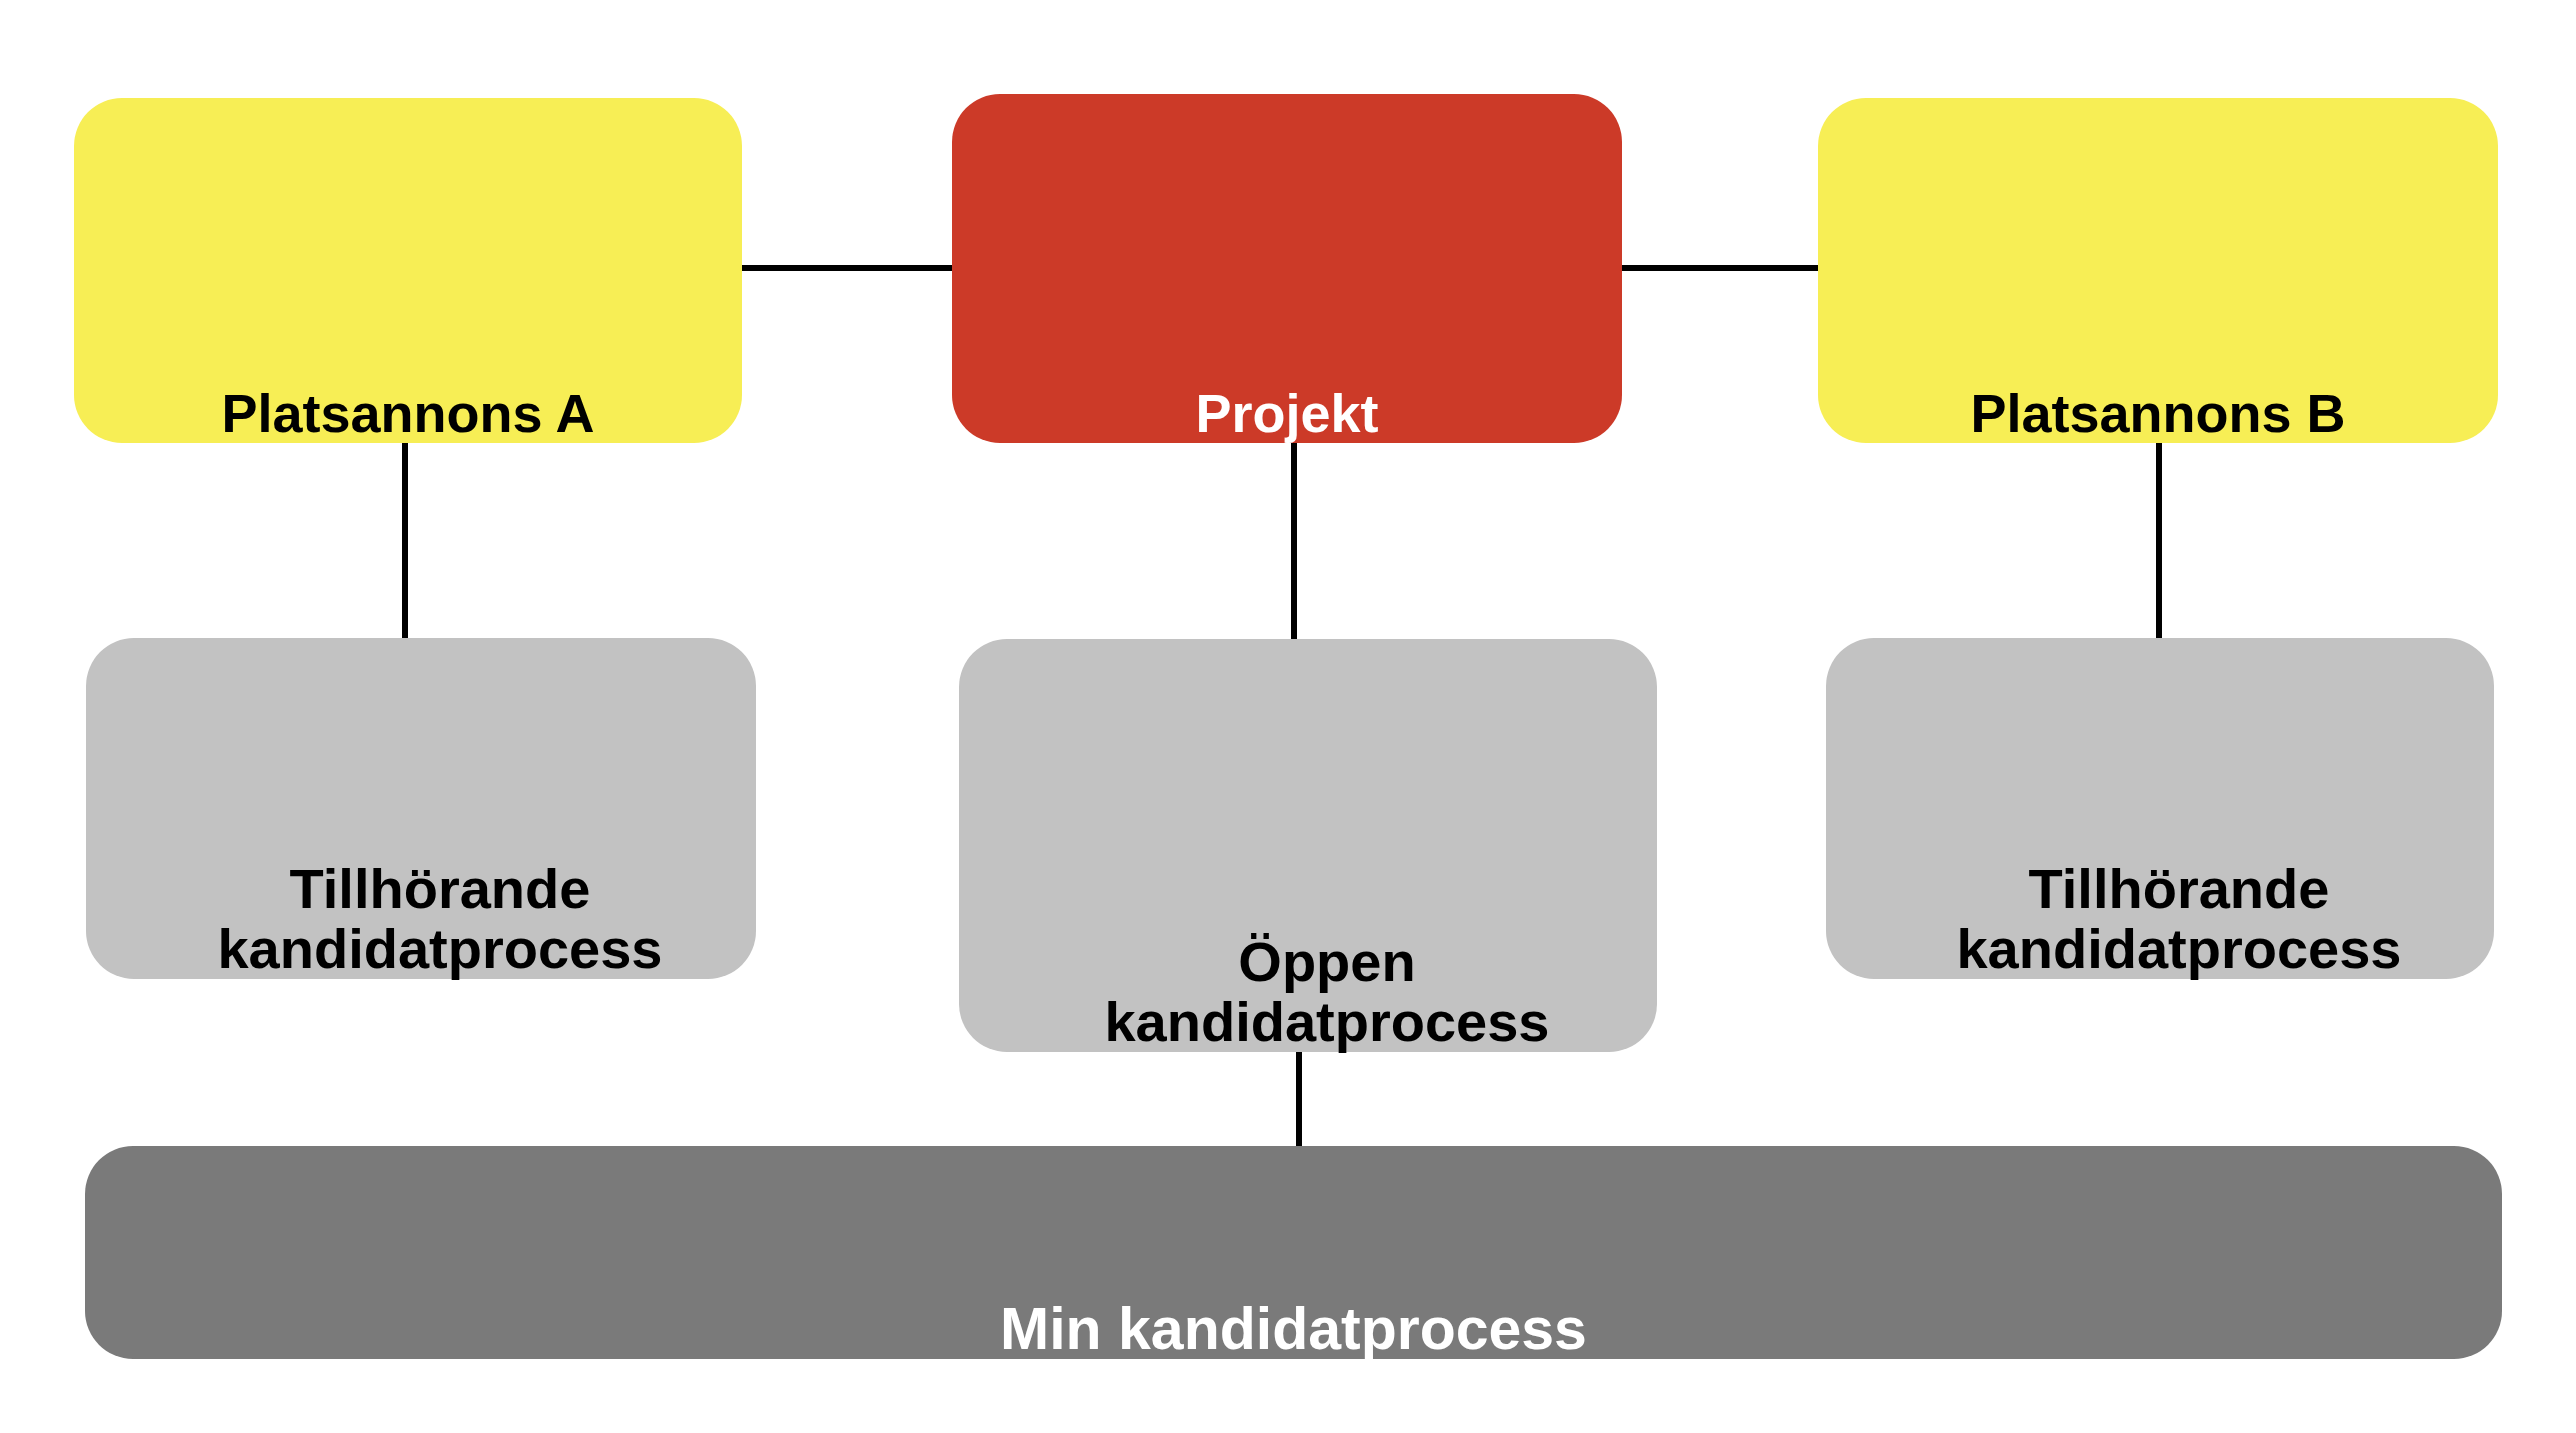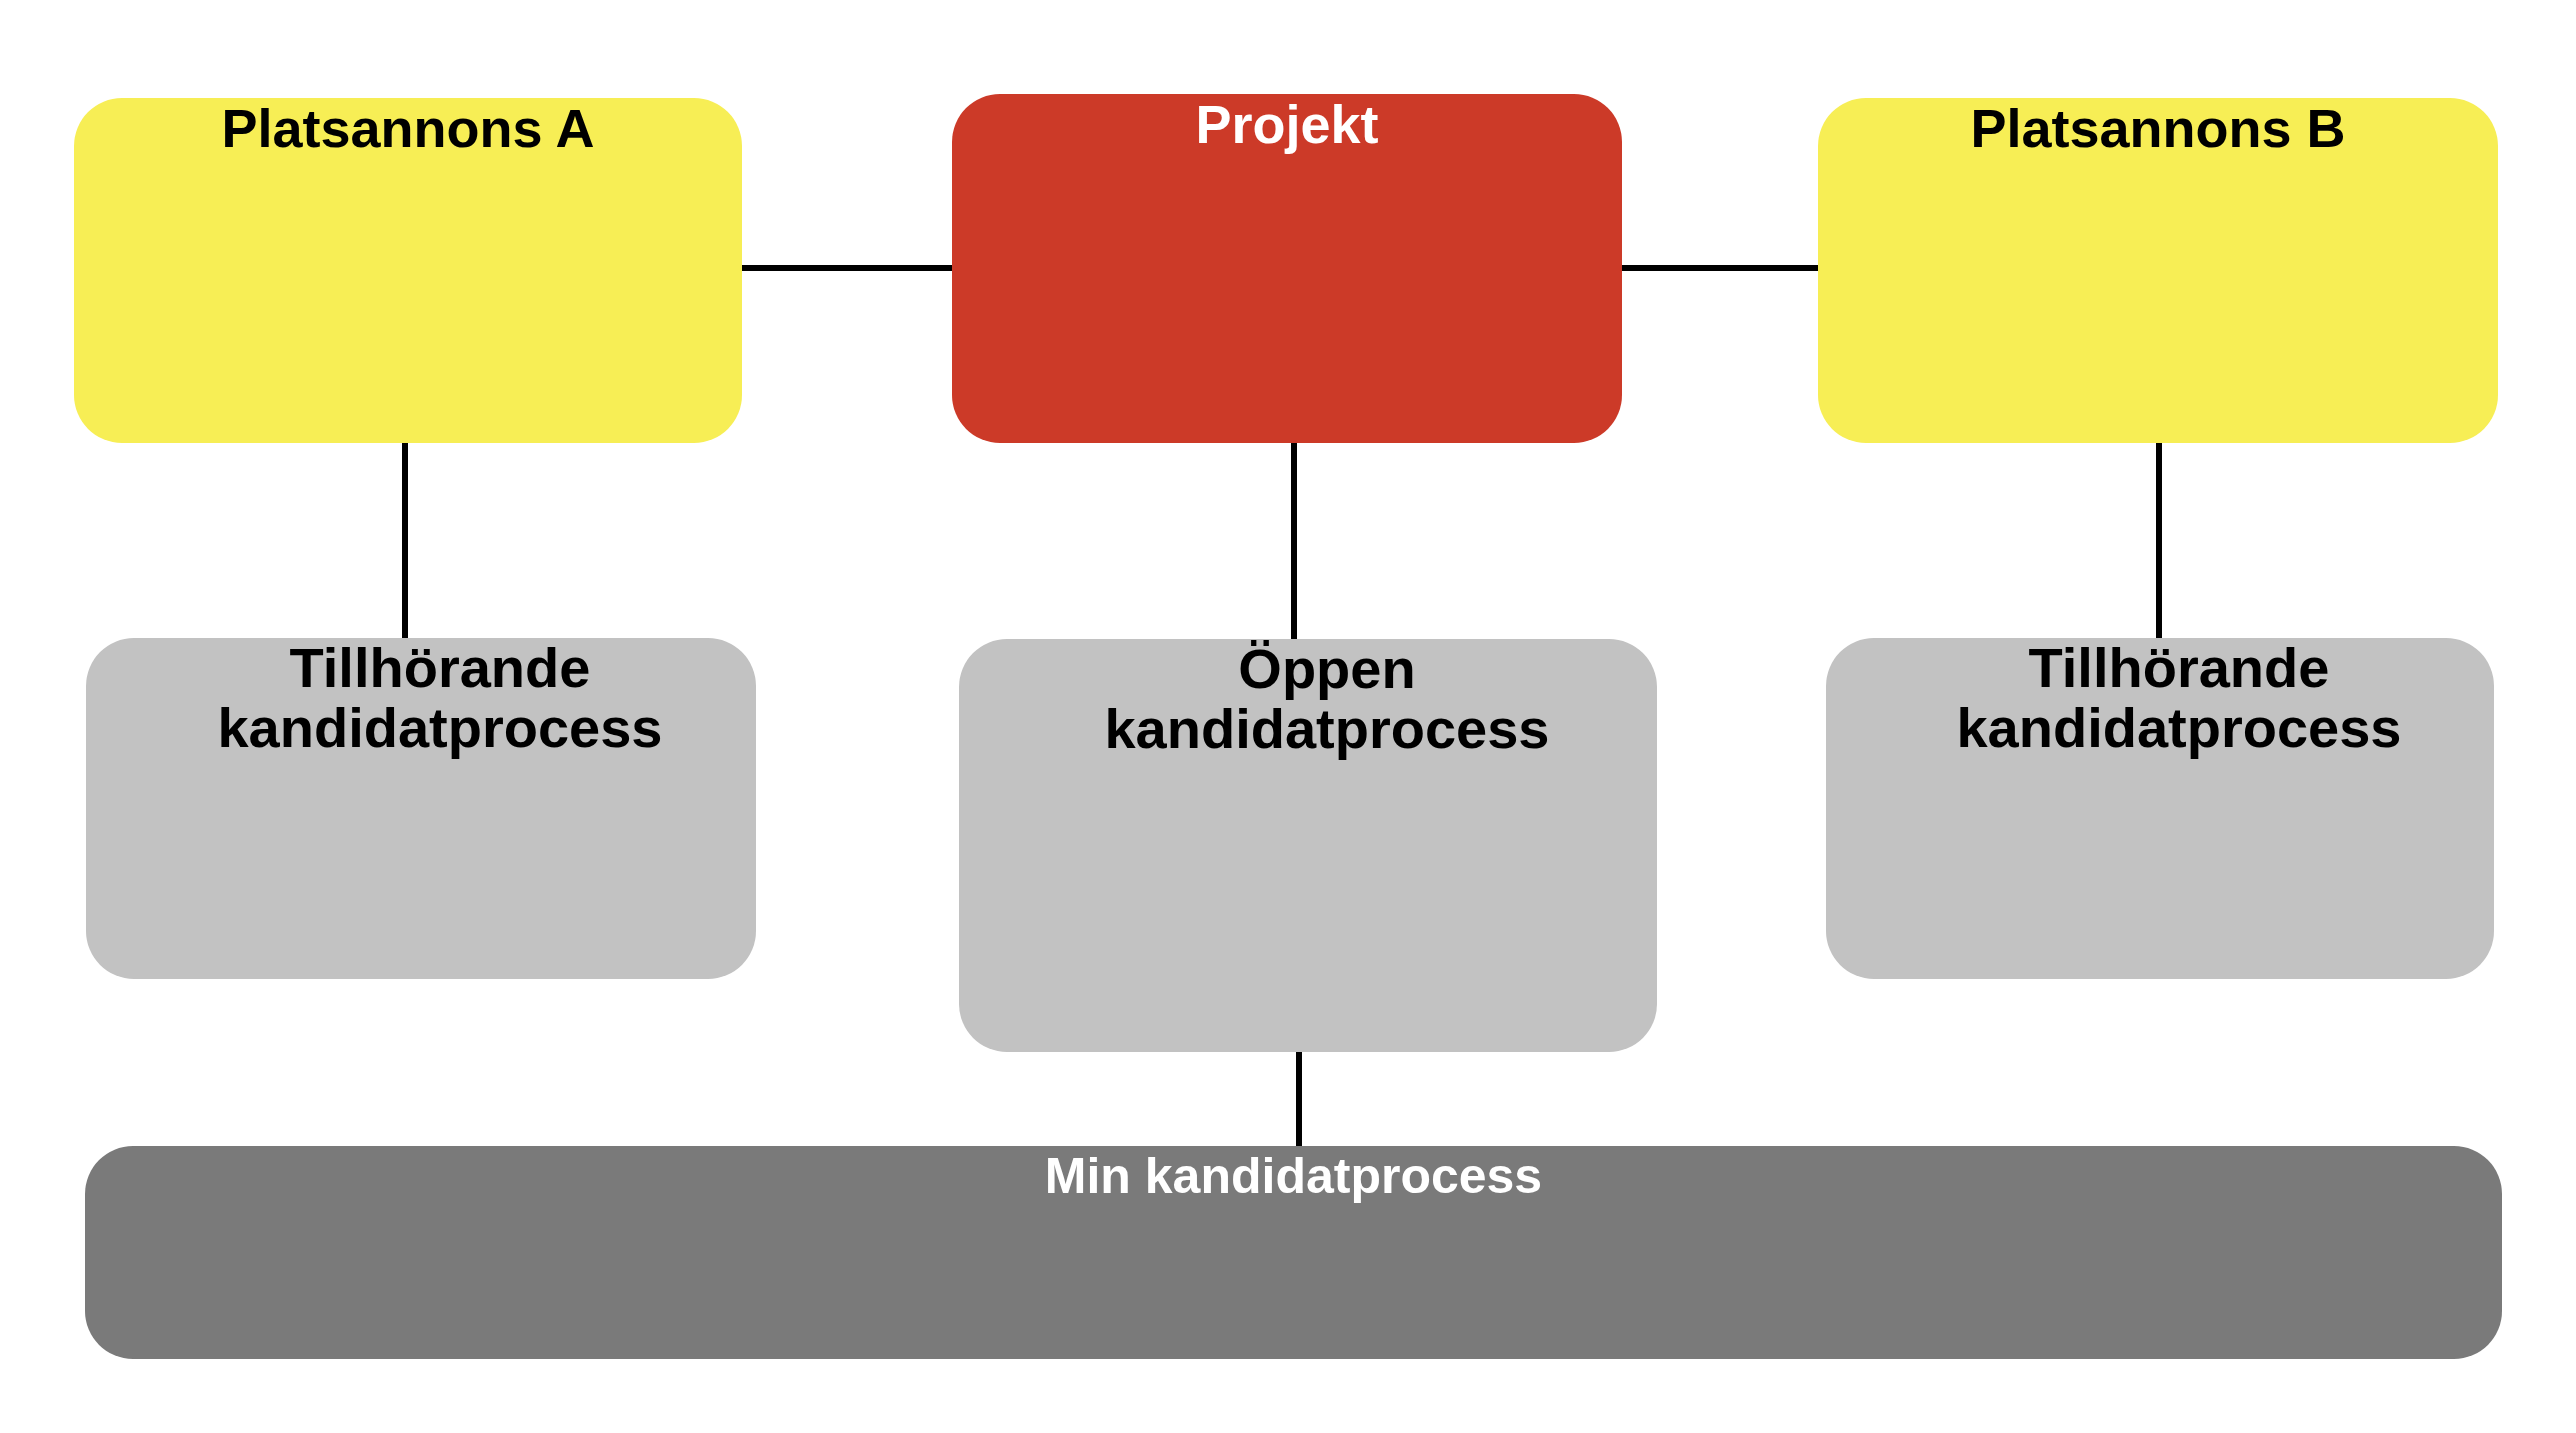--- a/index.html
+++ b/index.html
@@ -12,35 +12,35 @@
     width: 2576px;
     height: 1434px;
     background: #FFFFFF;
     overflow: hidden;
     font-family: "Liberation Sans", "DejaVu Sans", sans-serif;
   }
   .node {
     position: absolute;
     border-radius: 48px;
     display: flex;
-    align-items: flex-start;
+    align-items: flex-end;
     justify-content: center;
     text-align: center;
     font-weight: bold;
     box-sizing: border-box;
   }
   .node .label {
     display: block;
     max-width: 598px;
     line-height: 60px;
   }
   .yellow { background: #F7EE55; color: #000000; font-size: 54px; }
   .red    { background: #CC3A28; color: #FFFFFF; font-size: 54px; }
   .gray   { background: #C2C2C2; color: #000000; font-size: 56px; padding-left: 38px; }
-  .dark   { background: #7A7A7A; color: #FFFFFF; font-size: 50px; }
+  .dark   { background: #7A7A7A; color: #FFFFFF; font-size: 59px; }
 
   #node-platsannons-a { left: 74px;   top: 98px;  width: 668px;  height: 345px; }
   #node-projekt       { left: 952px;  top: 94px;  width: 670px;  height: 349px; }
   #node-platsannons-b { left: 1818px; top: 98px;  width: 680px;  height: 345px; }
   #node-tillhorande-a { left: 86px;   top: 638px; width: 670px;  height: 341px; }
   #node-oppen         { left: 959px;  top: 639px; width: 698px;  height: 413px; }
   #node-tillhorande-b { left: 1826px; top: 638px; width: 668px;  height: 341px; }
   #node-min           { left: 85px;   top: 1146px; width: 2417px; height: 213px; }
   #node-min .label    { max-width: none; }
 

